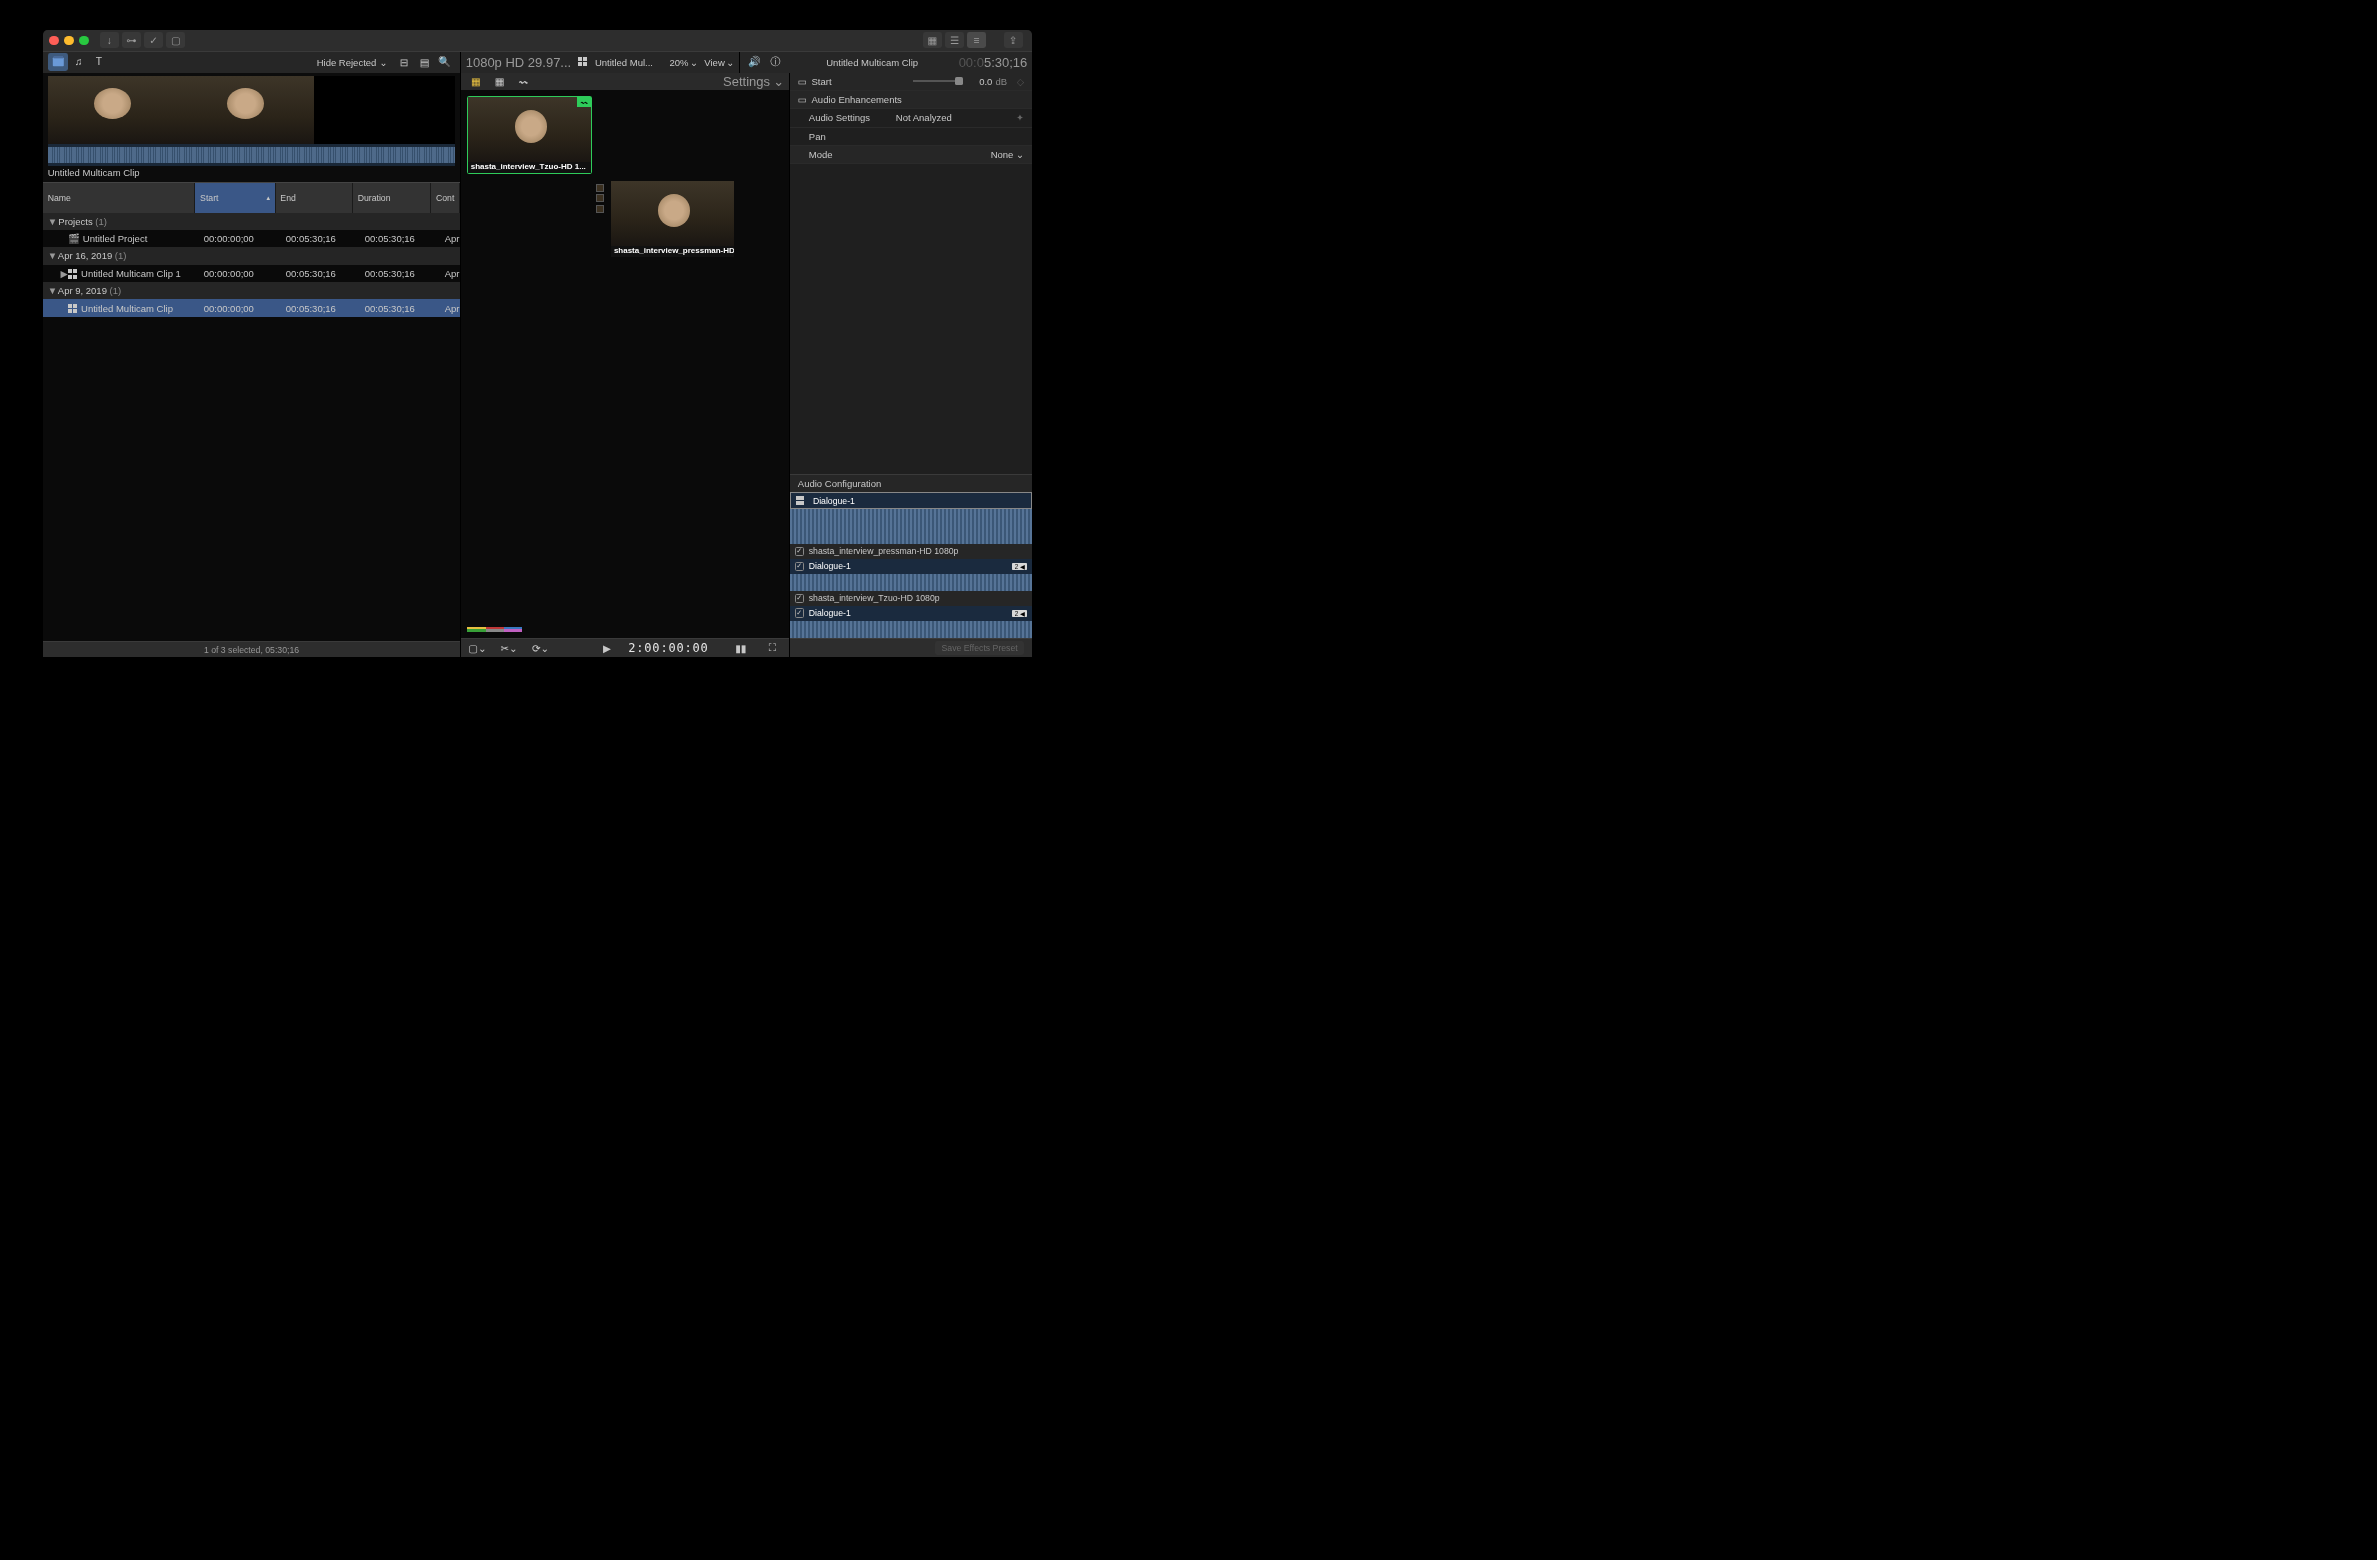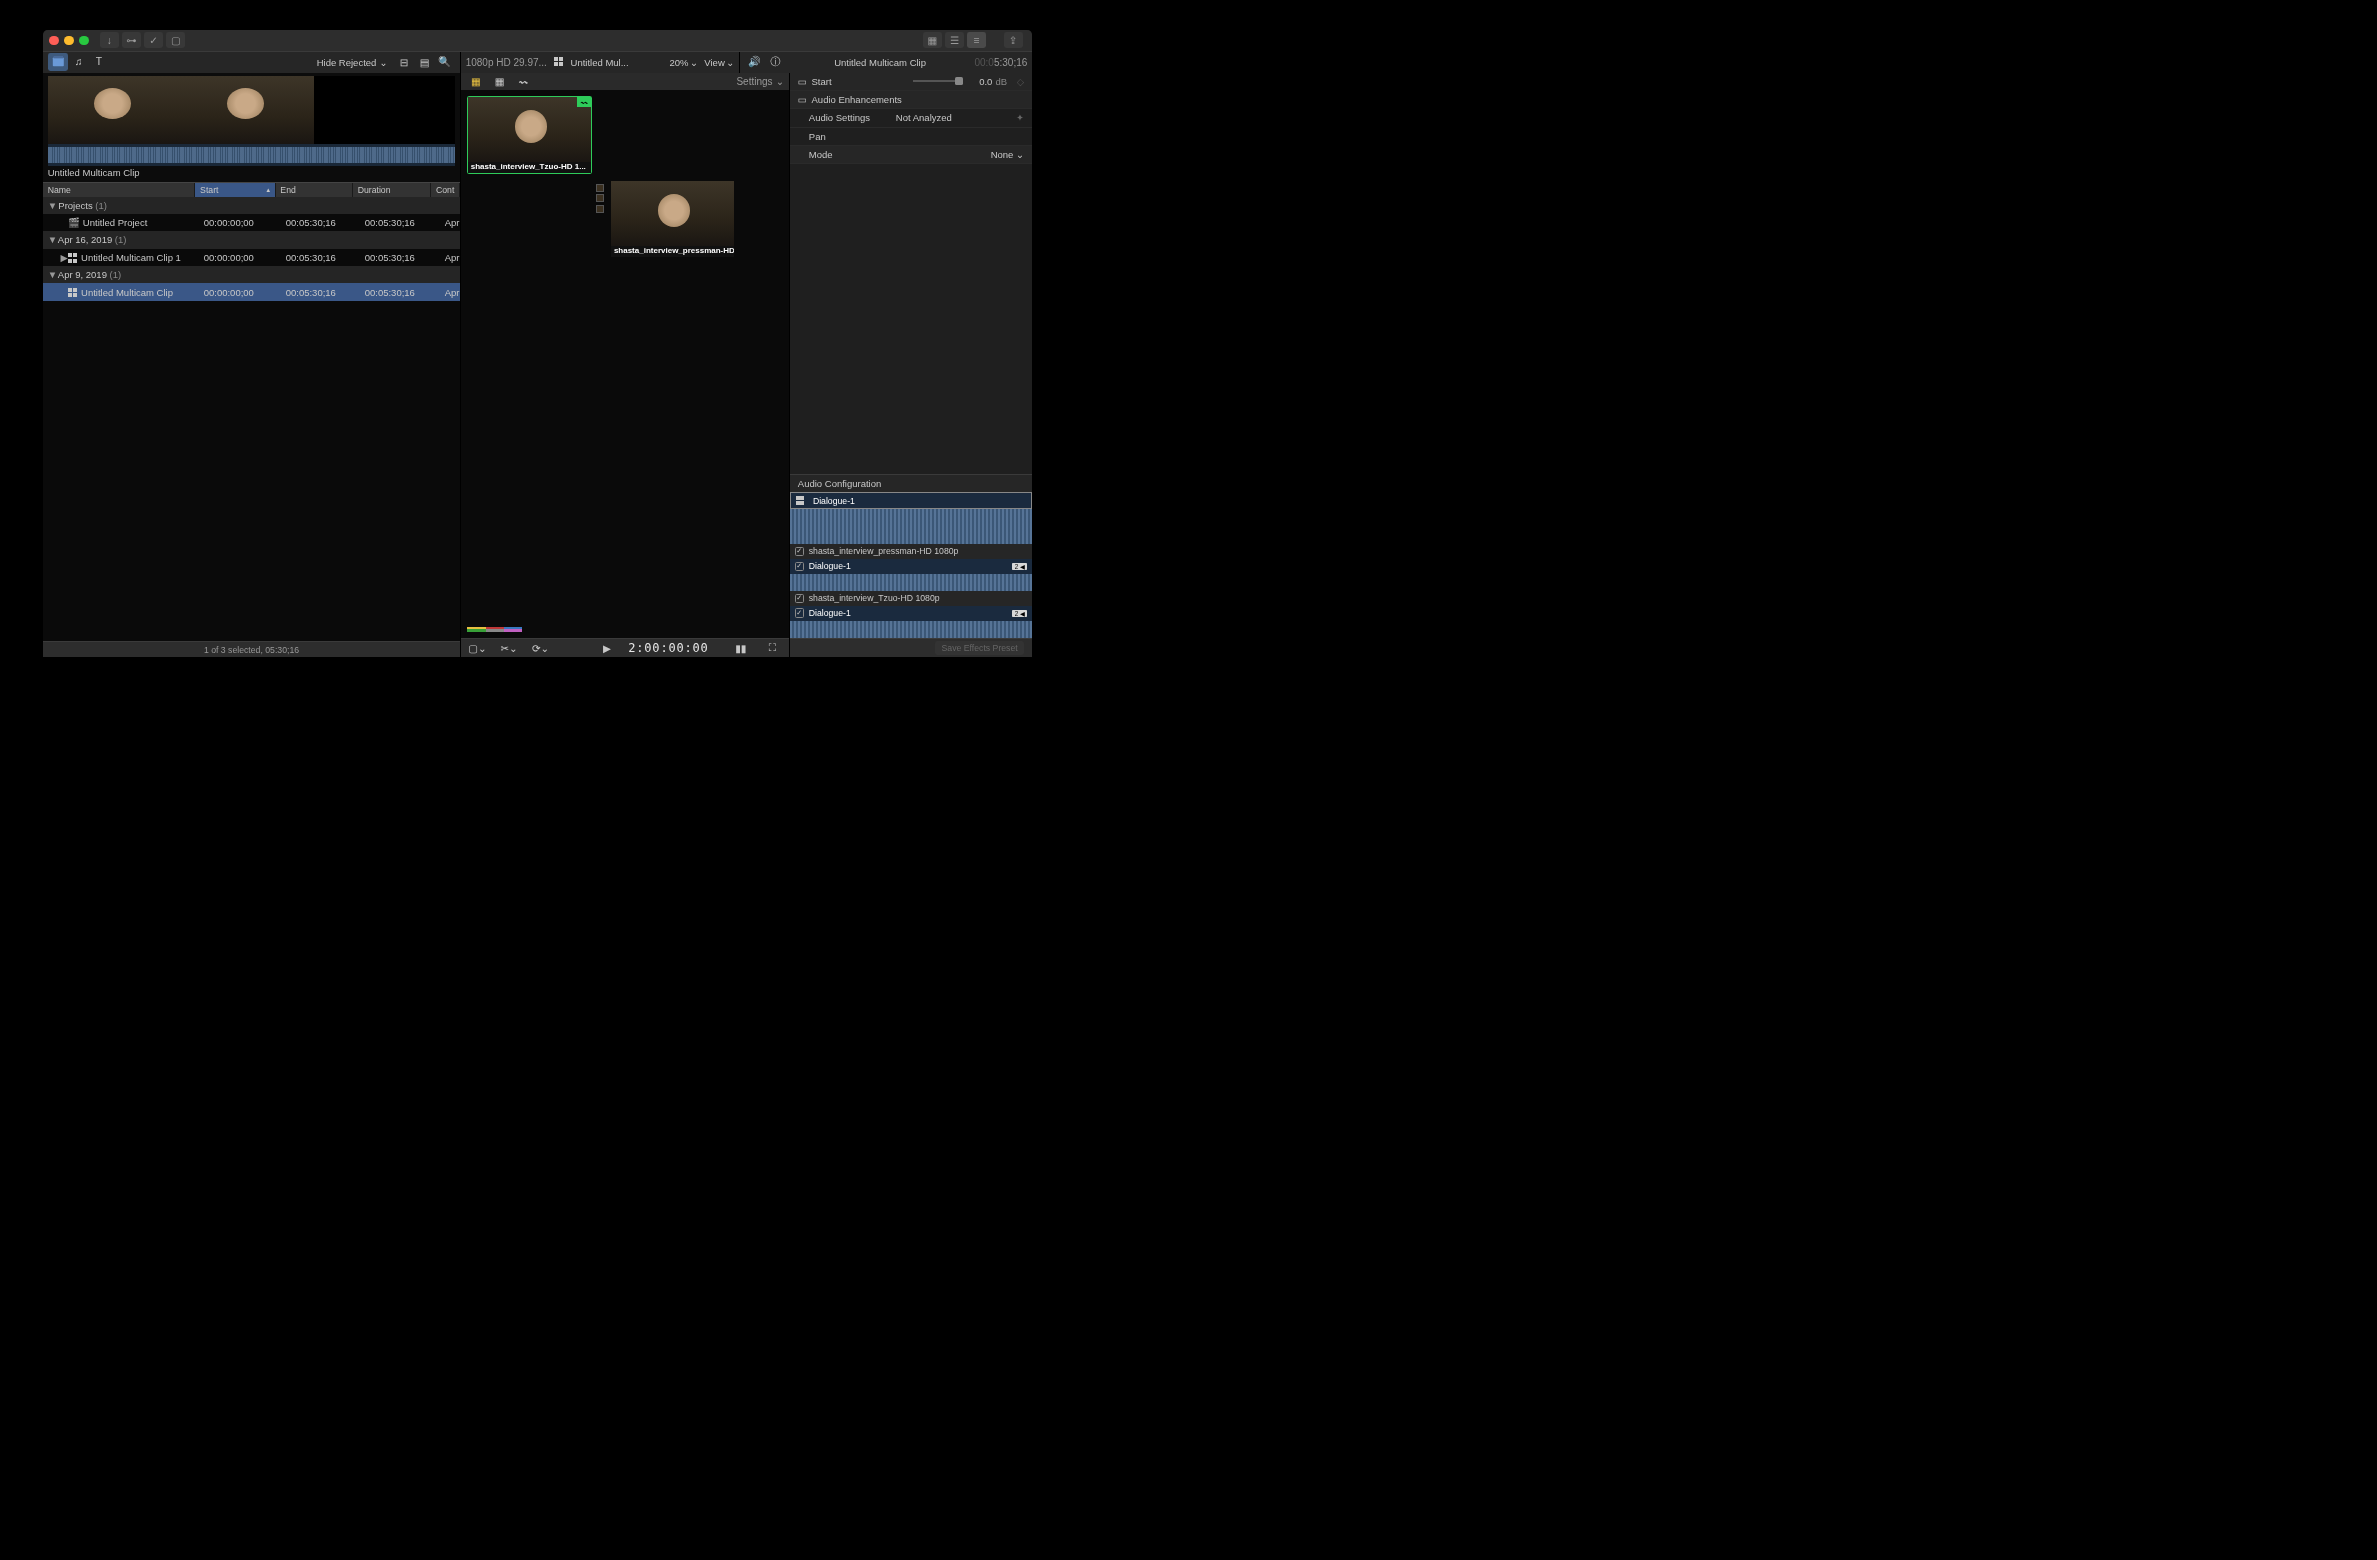--- a/index.html
+++ b/index.html
@@ -12,33 +12,33 @@
   .tb-icon { width:19px; height:16px; display:flex; align-items:center; justify-content:center; color:#9a9a9a; font-size:10.3px; margin-right:3.2px; background:#383838; border-radius:2.4px; }
   .tb-icon.sel { background:#4a4a4a; }
   .tb-spacer { flex:1; }
   .topbar { height:22px; background:#262626; border-top:0.8px solid #3a3a3a; display:flex; }
   .topbar-left { width:418px; display:flex; align-items:center; padding:0 4.7px; border-right:0.8px solid #000; }
   .topbar-center { flex:1; display:flex; align-items:center; padding:0 4.7px; border-right:0.8px solid #000; }
   .topbar-right { width:292px; display:flex; align-items:center; padding:0 4.7px; }
   .tb-btn { width:20.5px; height:17.4px; display:flex; align-items:center; justify-content:center; color:#c8c8c8; font-size:10.3px; border-radius:2.4px; }
   .tb-btn.sel { background:#3e5a7d; }
   .tb-text { color:#c8c8c8; font-size:9.5px; }
-  .tb-sm { color:#999; font-size:10px; }
+  .tb-sm { color:#999; font-size:13px; }
   .main { flex:1; display:flex; overflow:hidden; }
   .pane-left { width:418px; display:flex; flex-direction:column; border-right:0.8px solid #000; }
   .preview { height:109px; background:#0c0c0c; padding:3.2px 4.7px; display:flex; flex-direction:column; }
   .pv-thumbs { flex:1; display:flex; gap:0; }
   .pv-thumb { width:133px; background:#222; display:flex; flex-direction:column; }
   .pv-img { flex:1; background:linear-gradient(180deg,#3d3528 0%,#2b2419 60%,#1a1612 100%); position:relative; }
   .pv-person { position:absolute; left:35%; top:18%; width:28%; height:46%; background:radial-gradient(circle,#c9a987 40%,#a68967 80%); border-radius:50%; }
   .pv-wave { height:22px; background:#1a2838; display:flex; align-items:center; }
   .pv-wave-fill { height:16px; width:100%; background:repeating-linear-gradient(90deg,#5b7a9e 0 1.6px,#3d5a7a 1.6px 2.4px); opacity:0.8; }
   .pv-blank { flex:1; background:#000; }
   .pv-label { color:#c8c8c8; font-size:9.5px; padding-top:1.6px; }
-  .list-header { height:15px; background:#333; display:flex; border-top:0.8px solid #444; }
+  .list-header { height:31px; background:#333; display:flex; border-top:0.8px solid #444; }
   .lh-col { color:#c8c8c8; font-size:8.7px; padding:2.4px 4.7px; border-right:0.8px solid #1a1a1a; display:flex; align-items:center; justify-content:space-between; }
   .lh-col.sel { background:#3a5787; }
   .list-body { flex:1; background:#0a0a0a; overflow:auto; }
   .row { height:17.4px; display:flex; align-items:center; color:#c8c8c8; font-size:9.5px; }
   .row.head { background:#252525; }
   .row.sel { background:#3a5787; }
   .row .cell { padding:0 4.7px; }
   .cell.c-name { width:156px; }
   .cell.c-start { width:82px; }
   .cell.c-end { width:79px; }

